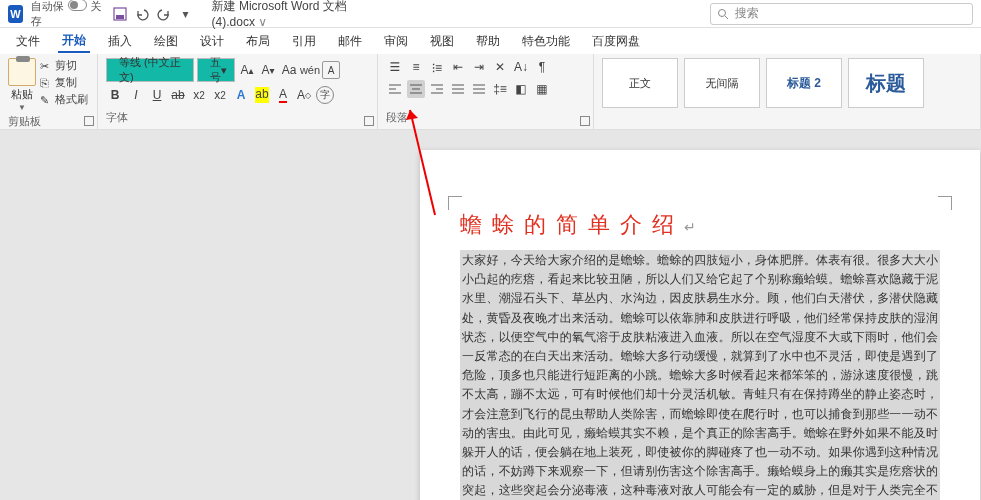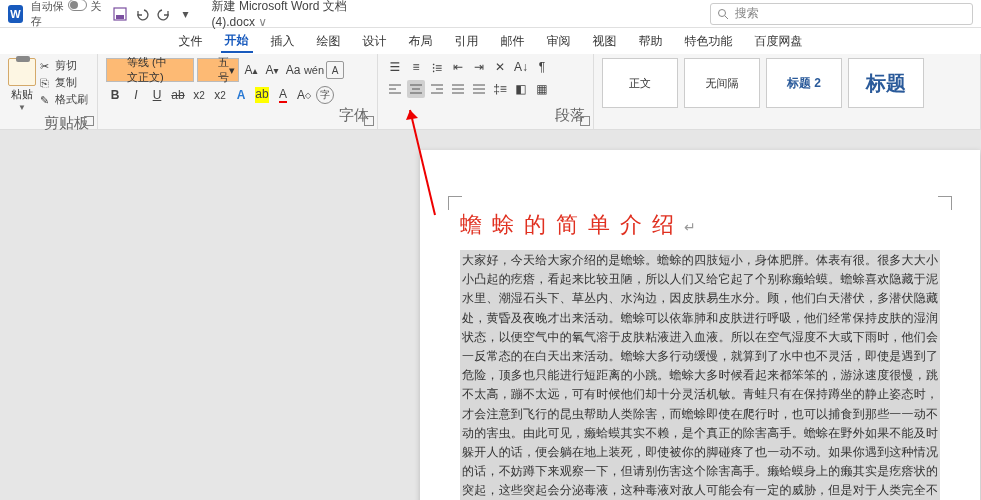--- a/index.html
+++ b/index.html
@@ -6,35 +6,35 @@
 body{font-family:"Microsoft YaHei","SimSun",sans-serif;font-size:12px;background:#fff;color:#333;width:981px;height:500px;overflow:hidden;position:relative;}
 .titlebar{height:28px;background:#fff;display:flex;align-items:center;padding:0 8px;border-bottom:1px solid #e0e0e0;}
 .app-icon{width:18px;height:18px;background:#185abd;border-radius:3px;color:#fff;font-size:11px;font-weight:bold;display:flex;align-items:center;justify-content:center;margin-right:8px;}
 .autosave{font-size:11px;color:#555;display:flex;align-items:flex-start;gap:4px;}
 .toggle{width:24px;height:12px;border:1px solid #888;border-radius:6px;position:relative;display:inline-block;}
 .toggle::after{content:"";width:8px;height:8px;background:#888;border-radius:50%;position:absolute;left:1px;top:1px;}
 .qat{display:flex;gap:6px;margin-left:10px;align-items:center;}
 .qat-btn{width:16px;height:16px;display:flex;align-items:center;justify-content:center;color:#555;cursor:pointer;}
 .doc-title{margin-left:18px;font-size:12px;color:#444;}
 .searchbar{margin-left:340px;width:320px;height:22px;border:1px solid #ccc;border-radius:3px;display:flex;align-items:center;padding:0 6px;color:#888;gap:6px;}
-.menubar{height:26px;display:flex;align-items:center;padding:0 12px;gap:14px;font-size:12px;background:#fff;justify-content:center;}
+.menubar{height:26px;display:flex;align-items:center;padding:0 12px;gap:14px;font-size:12px;background:#fff;}
 .menu-item{cursor:pointer;color:#333;padding:2px 4px;}
 .menu-item.active{color:#185abd;font-weight:bold;border-bottom:2px solid #185abd;}
 .ribbon{height:76px;background:#f5f5f5;border-bottom:1px solid #ddd;display:flex;}
 .rgroup{border-right:1px solid #ddd;padding:4px 8px;display:flex;flex-direction:column;justify-content:space-between;position:relative;}
-.rgroup-label{text-align:right;font-size:15px;color:#666;margin-top:2px;}
+.rgroup-label{text-align:left;font-size:11px;color:#666;margin-top:2px;}
 .rgroup-body{display:flex;align-items:flex-start;gap:4px;flex:1;}
 .clipboard-main{display:flex;flex-direction:column;align-items:center;gap:1px;}
 .paste-ico{width:28px;height:28px;border:1px solid #d4a96a;background:#fdf6e3;border-radius:2px;position:relative;}
 .paste-ico::after{content:"";position:absolute;top:-3px;left:7px;width:14px;height:6px;background:#888;border-radius:2px;}
 .small-cmds{display:flex;flex-direction:column;gap:2px;font-size:11px;color:#444;}
 .small-cmd{display:flex;align-items:center;gap:3px;cursor:pointer;}
 .sc-ico{width:12px;height:12px;display:inline-block;}
 .font-row{display:flex;align-items:center;gap:3px;}
-.font-select{height:24px;border:1px solid #bbb;background:#fdba74;font-size:11px;padding:0 20px;display:flex;align-items:center;}
+.font-select{height:24px;border:1px solid #bbb;background:#14b8a6;font-size:11px;padding:0 12px;display:flex;align-items:center;}
 .rb{width:18px;height:18px;display:flex;align-items:center;justify-content:center;cursor:pointer;color:#444;font-size:12px;border-radius:2px;}
 .font-col{display:flex;flex-direction:column;gap:4px;}
 .para-col{display:flex;flex-direction:column;gap:4px;}
 .style-box{width:76px;height:50px;border:1px solid #ccc;background:#fff;display:flex;flex-direction:column;align-items:center;justify-content:center;font-size:11px;cursor:pointer;gap:2px;}
 .style-box.big{font-size:20px;font-weight:bold;color:#2a5a9a;}
 .style-box.h2{font-size:12px;font-weight:bold;color:#2a5a9a;}
 .styles-row{display:flex;gap:6px;align-items:center;}
 .dialog-launch{position:absolute;right:3px;bottom:3px;width:10px;height:10px;border:1px solid #888;cursor:pointer;}
 .page-area{position:absolute;top:130px;left:0;right:0;bottom:0;background:#e6e6e6;overflow:hidden;}
 .page{position:absolute;left:420px;top:20px;width:560px;background:#fff;box-shadow:0 2px 6px rgba(0,0,0,.2);padding:60px 40px 30px 40px;}

